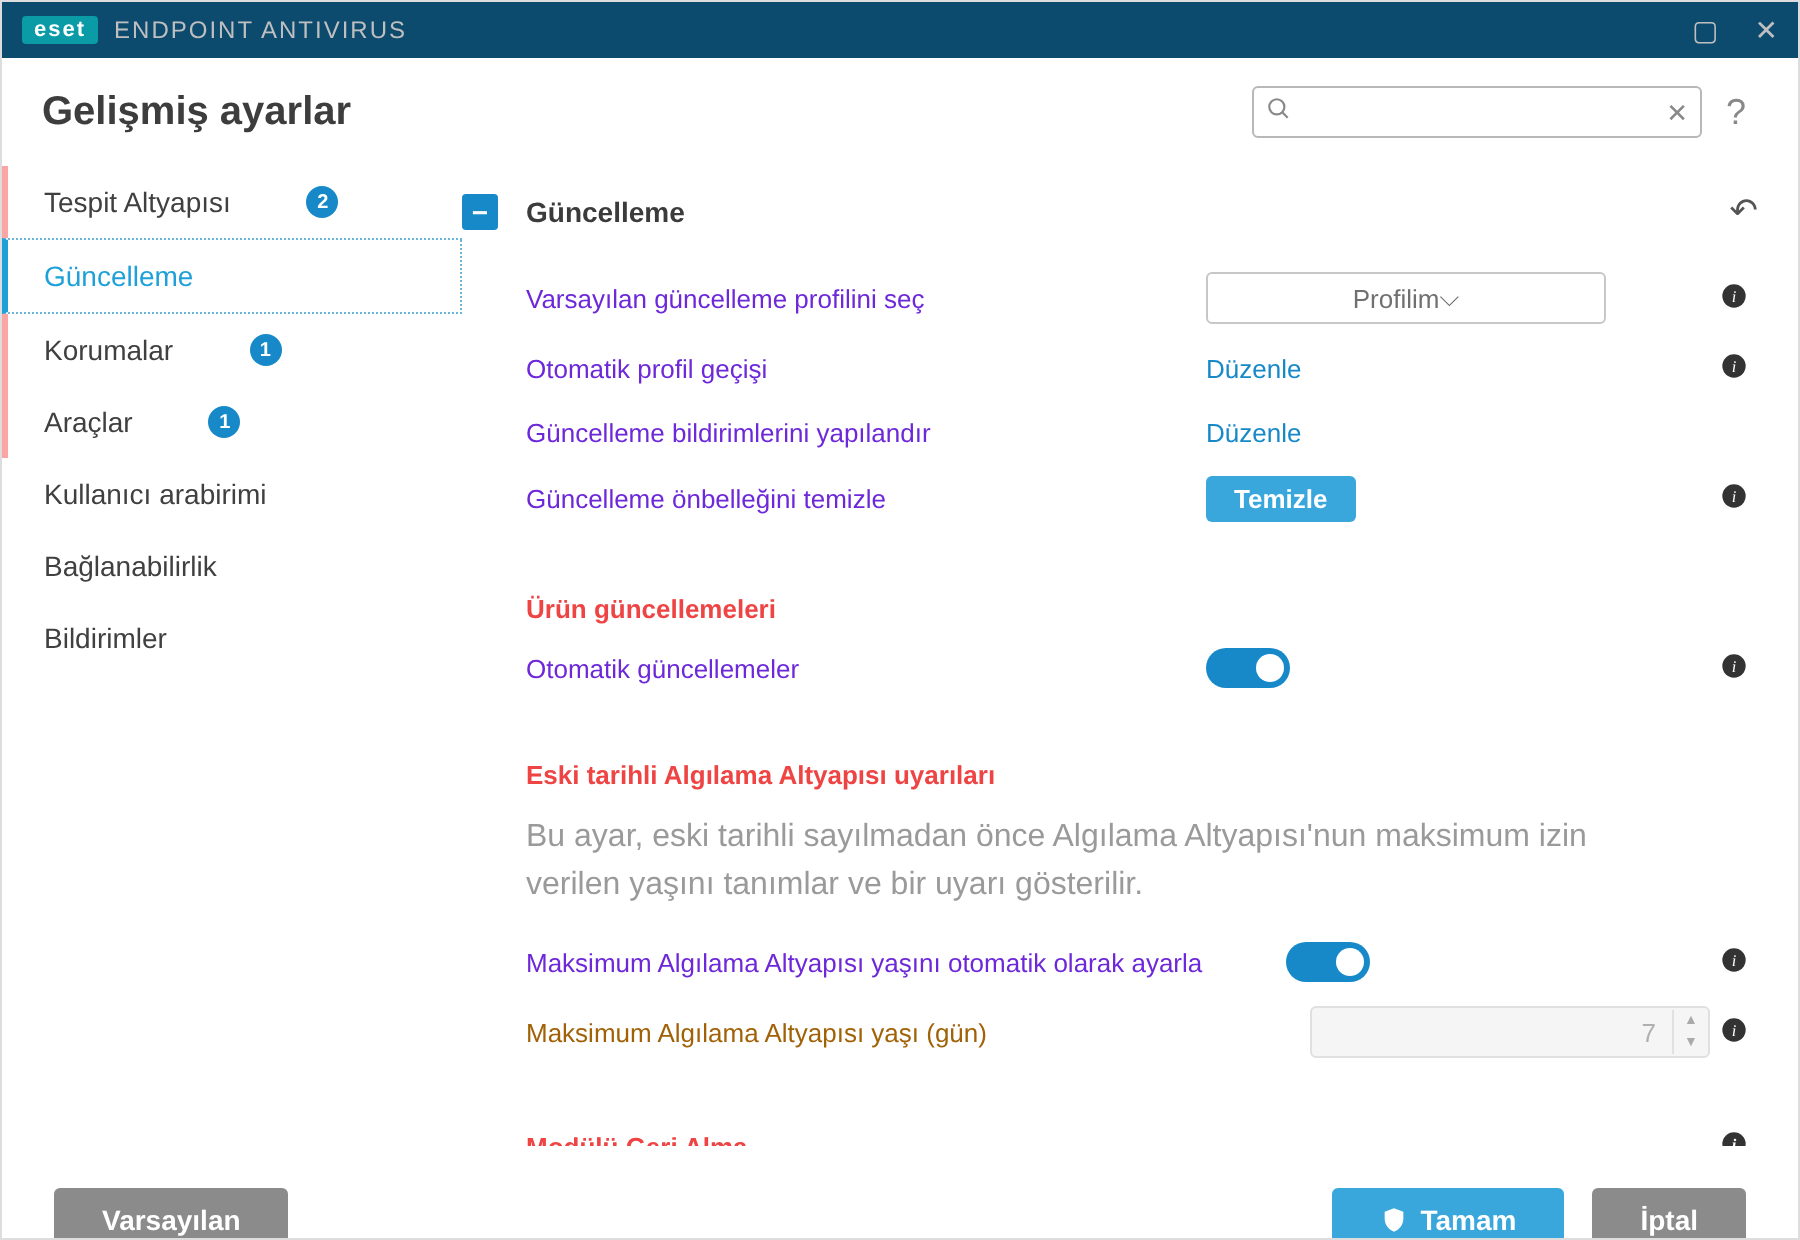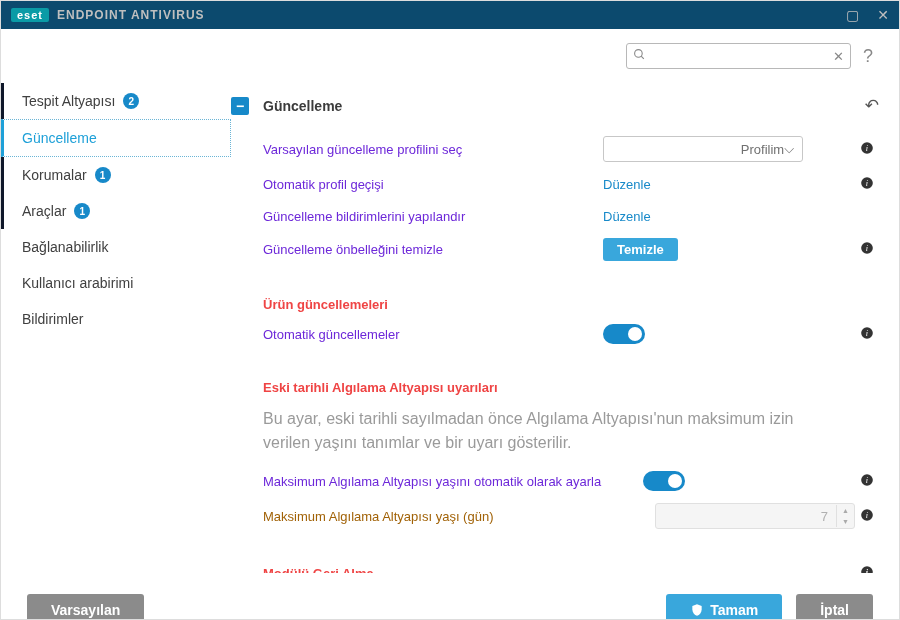--- a/index.html
+++ b/index.html
@@ -1,52 +1,52 @@
 <!DOCTYPE html>
 <html><head>
 <meta charset="utf-8">
 <style>
 * { box-sizing: border-box; margin: 0; padding: 0; }
 body { font-family: "Segoe UI", Arial, sans-serif; font-size: 13px; color: #404040; background: #fff; width: 900px; height: 620px; overflow: hidden; border: 1px solid #ddd; }
 
 .titlebar { height: 28px; background: #0c4a6e; color: #fff; display: flex; align-items: center; padding: 0 10px; }
 .titlebar .logo { background: #0a9ba6; color: #fff; font-weight: bold; letter-spacing: 1px; font-size: 11px; padding: 1px 6px; border-radius: 2px; margin-right: 8px; }
-.titlebar .product { color: #bfbfbf; font-size: 12px; letter-spacing: 1px; font-weight: bold; }
+.titlebar .product { color: #bfbfbf; font-size: 12px; letter-spacing: 1px; }
 .titlebar .winbtns { margin-left: auto; display: flex; gap: 18px; color: #bfbfbf; font-size: 14px; }
 .titlebar .winbtns span { cursor: pointer; }
 
 .header { display: flex; align-items: center; padding: 14px 26px 8px 20px; }
 .header h1 { font-size: 20px; font-weight: 600; color: #3d3d3d; }
 .header .search { margin-left: auto; width: 225px; height: 26px; border: 1px solid #b8b8b8; border-radius: 3px; display: flex; align-items: center; padding: 0 6px; gap: 6px; }
 .header .search .sicon { color: #888; font-size: 13px; }
 .header .search input { border: none; outline: none; flex: 1; font-size: 12px; }
 .header .search .xicon { color: #888; font-size: 13px; cursor: pointer; }
 .header .help { margin-left: 12px; color: #888; font-size: 18px; cursor: pointer; }
 
 .body { display: flex; height: 504px; }
 .sidebar { width: 230px; padding-top: 6px; }
 .sidebar .item { display: flex; align-items: center; padding: 10px 18px; font-size: 14px; color: #404040; cursor: pointer; border-left: 3px solid transparent; }
 .sidebar .item.selected { color: #1ea0d8; border: 1px dotted #6bb5d6; border-left: 3px solid #1ea0d8; background: #fff; }
-.sidebar .item.bar { border-left: 3px solid #0f172a; }
+.sidebar .item.bar { border-left: 3px solid #fca5a5; gap: 30px; }
 .sidebar .badge { background: #1789c9; color: #fff; border-radius: 50%; width: 16px; height: 16px; font-size: 10px; display: inline-flex; align-items: center; justify-content: center; margin-left: 8px; font-weight: 600; }
 
 .content { flex: 1; position: relative; padding: 8px 14px 8px 0; overflow: hidden; }
 .scroll { height: 100%; overflow-y: auto; padding-right: 6px; }
 .section-head { display: flex; align-items: center; padding: 10px 0 14px 0; }
 .collapse { width: 18px; height: 18px; background: #1789c9; color: #fff; display: flex; align-items: center; justify-content: center; font-weight: bold; border-radius: 2px; font-size: 14px; cursor: pointer; margin-right: 14px; }
 .section-head .title { font-weight: 600; font-size: 14px; color: #3b3b3b; }
 .revert { margin-left: auto; color: #555; font-size: 17px; cursor: pointer; }
 
 .row { display: flex; align-items: center; padding: 6px 0 6px 32px; min-height: 32px; }
 .row .label { width: 340px; font-size: 13px; color: #6d28d9; }
 .row .label.disabled { color: #a16207; }
 .row .control { flex: 1; display: flex; align-items: center; }
 .row .info { width: 24px; text-align: center; color: #333; font-size: 14px; cursor: pointer; }
 
-.select { width: 200px; height: 26px; border: 1px solid #c7c7c7; border-radius: 3px; display: flex; align-items: center; padding: 0 8px; color: #707070; cursor: pointer; font-size: 13px; justify-content: flex-end; }
+.select { width: 200px; height: 26px; border: 1px solid #c7c7c7; border-radius: 3px; display: flex; align-items: center; padding: 0 8px; color: #707070; cursor: pointer; font-size: 13px; justify-content: center; }
 .link { color: #1789c9; font-size: 13px; cursor: pointer; }
 .btn-inline { background: #39a7dc; color: #fff; border-radius: 3px; padding: 4px 14px; font-size: 13px; cursor: pointer; font-weight: 700; }
 
 .toggle { width: 42px; height: 20px; background: #1789c9; border-radius: 10px; position: relative; cursor: pointer; }
 .toggle::after { content: ""; position: absolute; width: 14px; height: 14px; background: #fff; border-radius: 50%; top: 3px; right: 3px; }
 
 .subhead { padding: 30px 0 6px 32px; font-weight: 700; font-size: 13px; color: #ef4444; }
 .desc { padding: 6px 36px 10px 32px; font-size: 16px; color: #9a9a9a; line-height: 1.5; }
 
 .numbox { margin-left: auto; width: 200px; height: 26px; border: 1px solid #e0e0e0; border-radius: 3px; display: flex; align-items: center; background: #f5f5f5; }
@@ -73,20 +73,21 @@
 <div class="titlebar">
   <span class="logo">eset</span>
   <span class="product">ENDPOINT ANTIVIRUS</span>
   <div class="winbtns">
     <span>▢</span>
     <span>✕</span>
   </div>
 </div>
 
 <div class="header">
+  <h1>Gelişmiş ayarlar</h1>
   <div class="search">
     <span class="sicon">
       <svg width="13" height="13" viewBox="0 0 24 24" fill="none" stroke="#888" stroke-width="2">
           <circle cx="10" cy="10" r="7"></circle>
           <line x1="20" y1="20" x2="15" y2="15"></line>
         </svg>
     </span>
     <input placeholder="" style="">
     <span class="xicon">✕</span>
   </div>
@@ -105,24 +106,24 @@
     </div>
     <div class="item bar">
       <span>Korumalar</span>
       <span class="badge">1</span>
     </div>
     <div class="item bar">
       <span>Araçlar</span>
       <span class="badge">1</span>
     </div>
     <div class="item">
+      <span>Kullanıcı arabirimi</span>
+    </div>
+    <div class="item">
       <span>Bağlanabilirlik</span>
-    </div>
-    <div class="item">
-      <span>Kullanıcı arabirimi</span>
     </div>
     <div class="item">
       <span>Bildirimler</span>
     </div>
   </div>
 
   <div class="content">
     <div class="scroll">
       <div class="section-head">
         <span class="collapse">−</span>

